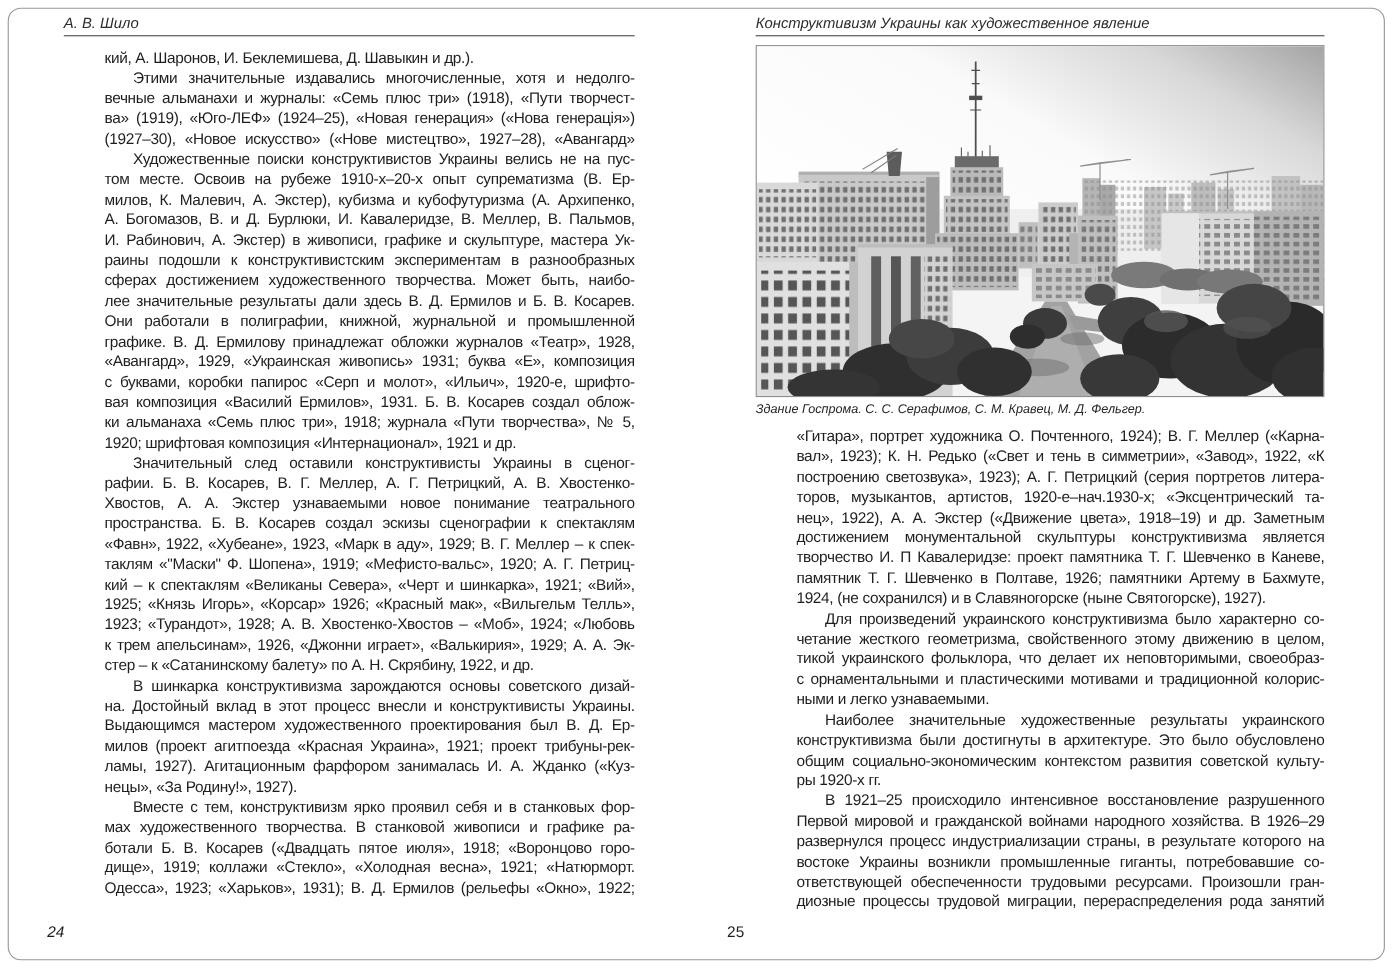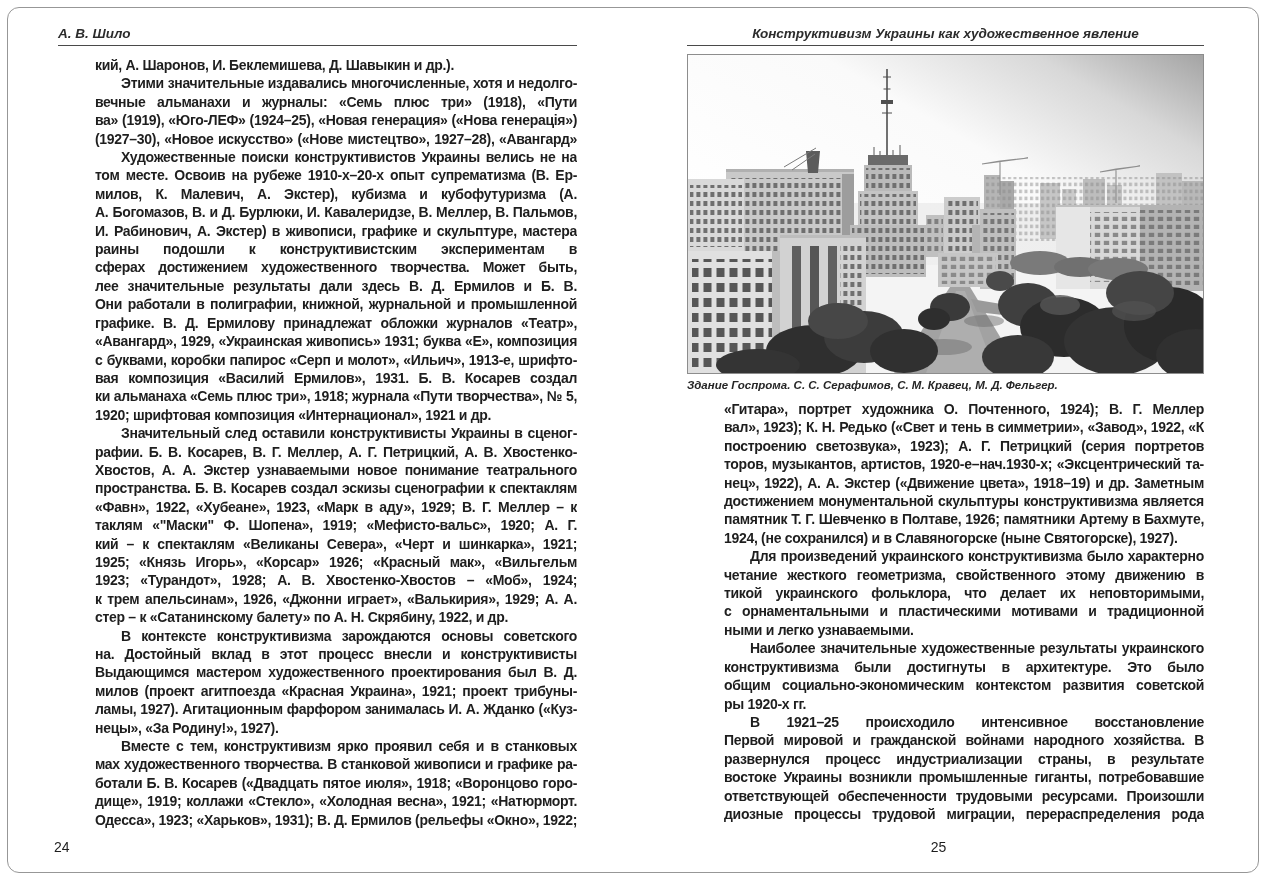--- a/index.html
+++ b/index.html
@@ -5,42 +5,42 @@
   html,body { margin:0; padding:0; }
   body {
     width:1267px; height:881px; background:#ffffff; position:relative;
     font-family:"Liberation Sans", sans-serif; color:#1e1e1e;
     -webkit-font-smoothing:antialiased;
   }
   .sheet {
     position:absolute; left:7px; top:7px; width:1250px; height:864px;
     border:1.5px solid #979797; border-radius:12px; background:#ffffff; overflow:hidden;
   }
-  .page { position:absolute; top:17px;font-weight:bold; }
+  .page { position:absolute; top:4px; }
   #page-left  { left:50px;  width:519px; }
   #page-right { left:679px; width:517px; }
   .running-head {
     font-style:italic; font-size:13.5px; line-height:17px; color:#2c2c2c;
     padding-bottom:3px; border-bottom:1.4px solid #4a4a4a;
   }
-  #page-right .running-head { text-align:center; }
+  #page-right .running-head { text-align:left; }
   .body-text { margin-top:10px; font-size:14px; line-height:18.42px; letter-spacing:-0.3px;margin-left:37px; }
   #page-right .body-text { margin-top:9px; }
   .line { text-align:justify; text-align-last:justify; height:18.42px; overflow:hidden; }
   .line.last { text-align-last:left; }
   .line.indent { text-indent:26px; }
   .photo-frame {
     margin-top:8px; width:515px; height:318px;
     border:1px solid #8d8d8d; background:#f4f4f4;
   }
   .photo-frame svg { display:block; }
   .photo-caption { margin-top:5px; font-style:italic; font-size:11.5px; color:#262626; }
   .page-number { position:absolute; top:831px; font-size:14px; color:#1e1e1e; }
-  #pn-left  { left:46px; }
-  #pn-right { left:672px; width:517px; text-align:center; }
+  #pn-left  { left:35px;font-style:italic; }
+  #pn-right { left:653px; width:517px; text-align:left; }
 </style>
 </head>
 <body>
 
 <div class="sheet">
 
   <div class="page" id="page-left">
     <div class="running-head">А. В. Шило</div>
     <div class="body-text" id="body-left">
         <div class="line last">кий, А. Шаронов, И. Беклемишева, Д. Шавыкин и др.).</div>
@@ -52,36 +52,36 @@
         <div class="line">том месте. Освоив на рубеже 1910-х–20-х опыт супрематизма (В. Ер-</div>
         <div class="line">милов, К. Малевич, А. Экстер), кубизма и кубофутуризма (А. Архипенко,</div>
         <div class="line">А. Богомазов, В. и Д. Бурлюки, И. Кавалеридзе, В. Меллер, В. Пальмов,</div>
         <div class="line">И. Рабинович, А. Экстер) в живописи, графике и скульптуре, мастера Ук-</div>
         <div class="line">раины подошли к конструктивистским экспериментам в разнообразных</div>
         <div class="line">сферах достижением художественного творчества. Может быть, наибо-</div>
         <div class="line">лее значительные результаты дали здесь В. Д. Ермилов и Б. В. Косарев.</div>
         <div class="line">Они работали в полиграфии, книжной, журнальной и промышленной</div>
         <div class="line">графике. В. Д. Ермилову принадлежат обложки журналов «Театр», 1928,</div>
         <div class="line">«Авангард», 1929, «Украинская живопись» 1931; буква «Е», композиция</div>
-        <div class="line">с буквами, коробки папирос «Серп и молот», «Ильич», 1913-е, шрифто-</div>
+        <div class="line">с буквами, коробки папирос «Серп и молот», «Ильич», 1920-е, шрифто-</div>
         <div class="line">вая композиция «Василий Ермилов», 1931. Б. В. Косарев создал облож-</div>
         <div class="line">ки альманаха «Семь плюс три», 1918; журнала «Пути творчества», № 5,</div>
         <div class="line last">1920; шрифтовая композиция «Интернационал», 1921 и др.</div>
         <div class="line indent">Значительный след оставили конструктивисты Украины в сценог-</div>
         <div class="line">рафии. Б. В. Косарев, В. Г. Меллер, А. Г. Петрицкий, А. В. Хвостенко-</div>
         <div class="line">Хвостов, А. А. Экстер узнаваемыми новое понимание театрального</div>
         <div class="line">пространства. Б. В. Косарев создал эскизы сценографии к спектаклям</div>
         <div class="line">«Фавн», 1922, «Хубеане», 1923, «Марк в аду», 1929; В. Г. Меллер – к спек-</div>
         <div class="line">таклям «"Маски" Ф. Шопена», 1919; «Мефисто-вальс», 1920; А. Г. Петриц-</div>
         <div class="line">кий – к спектаклям «Великаны Севера», «Черт и шинкарка», 1921; «Вий»,</div>
         <div class="line">1925; «Князь Игорь», «Корсар» 1926; «Красный мак», «Вильгельм Телль»,</div>
         <div class="line">1923; «Турандот», 1928; А. В. Хвостенко-Хвостов – «Моб», 1924; «Любовь</div>
         <div class="line">к трем апельсинам», 1926, «Джонни играет», «Валькирия», 1929; А. А. Эк-</div>
         <div class="line last">стер – к «Сатанинскому балету» по А. Н. Скрябину, 1922, и др.</div>
-        <div class="line indent">В контексте конструктивизма зарождаются основы советского дизай-</div>
+        <div class="line indent">В шинкарка конструктивизма зарождаются основы советского дизай-</div>
         <div class="line">на. Достойный вклад в этот процесс внесли и конструктивисты Украины.</div>
         <div class="line">Выдающимся мастером художественного проектирования был В. Д. Ер-</div>
         <div class="line">милов (проект агитпоезда «Красная Украина», 1921; проект трибуны-рек-</div>
         <div class="line">ламы, 1927). Агитационным фарфором занималась И. А. Жданко («Куз-</div>
         <div class="line last">нецы», «За Родину!», 1927).</div>
         <div class="line indent">Вместе с тем, конструктивизм ярко проявил себя и в станковых фор-</div>
         <div class="line">мах художественного творчества. В станковой живописи и графике ра-</div>
         <div class="line">ботали Б. В. Косарев («Двадцать пятое июля», 1918; «Воронцово горо-</div>
         <div class="line">дище», 1919; коллажи «Стекло», «Холодная весна», 1921; «Натюрморт.</div>
         <div class="line">Одесса», 1923; «Харьков», 1931); В. Д. Ермилов (рельефы «Окно», 1922;</div>
@@ -216,20 +216,21 @@
     </div>
 
     <div class="photo-caption">Здание Госпрома. С. С. Серафимов, С. М. Кравец, М. Д. Фельгер.</div>
     <div class="body-text" id="body-right">
         <div class="line">«Гитара», портрет художника О. Почтенного, 1924); В. Г. Меллер («Карна-</div>
         <div class="line">вал», 1923); К. Н. Редько («Свет и тень в симметрии», «Завод», 1922, «К</div>
         <div class="line">построению светозвука», 1923); А. Г. Петрицкий (серия портретов литера-</div>
         <div class="line">торов, музыкантов, артистов, 1920-е–нач.1930-х; «Эксцентрический та-</div>
         <div class="line">нец», 1922), А. А. Экстер («Движение цвета», 1918–19) и др. Заметным</div>
         <div class="line">достижением монументальной скульптуры конструктивизма является</div>
+        <div class="line">творчество И. П Кавалеридзе: проект памятника Т. Г. Шевченко в Каневе,</div>
         <div class="line">памятник Т. Г. Шевченко в Полтаве, 1926; памятники Артему в Бахмуте,</div>
         <div class="line last">1924, (не сохранился) и в Славяногорске (ныне Святогорске), 1927).</div>
         <div class="line indent">Для произведений украинского конструктивизма было характерно со-</div>
         <div class="line">четание жесткого геометризма, свойственного этому движению в целом,</div>
         <div class="line">тикой украинского фольклора, что делает их неповторимыми, своеобраз-</div>
         <div class="line">с орнаментальными и пластическими мотивами и традиционной колорис-</div>
         <div class="line last">ными и легко узнаваемыми.</div>
         <div class="line indent">Наиболее значительные художественные результаты украинского</div>
         <div class="line">конструктивизма были достигнуты в архитектуре. Это было обусловлено</div>
         <div class="line">общим социально-экономическим контекстом развития советской культу-</div>

